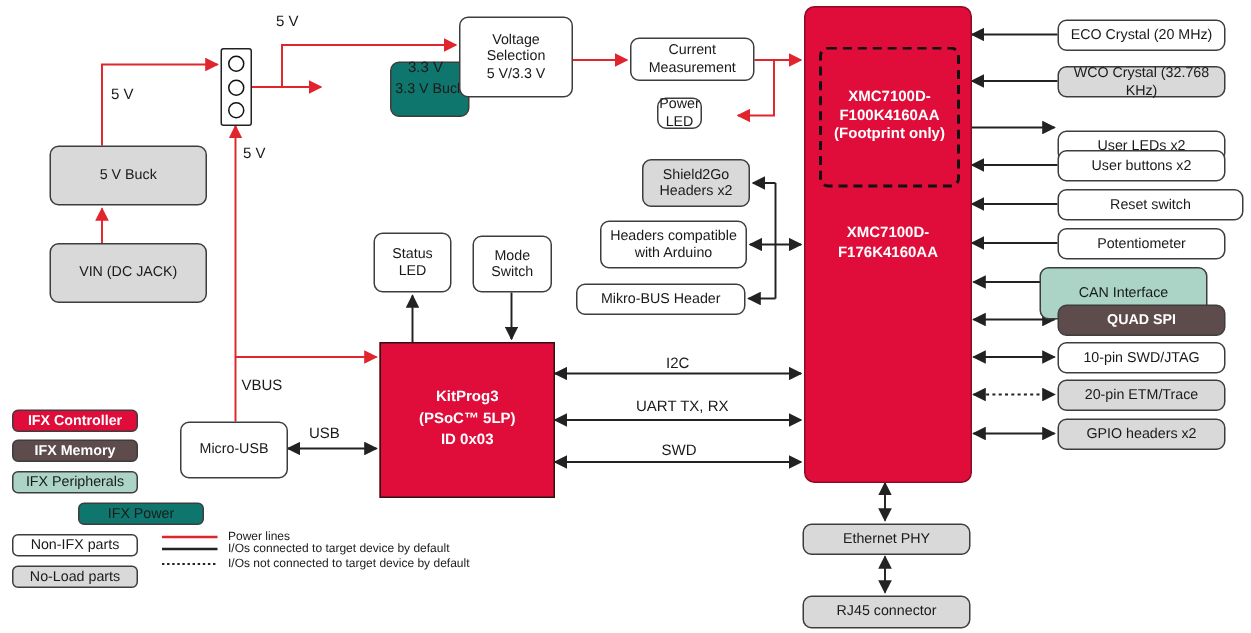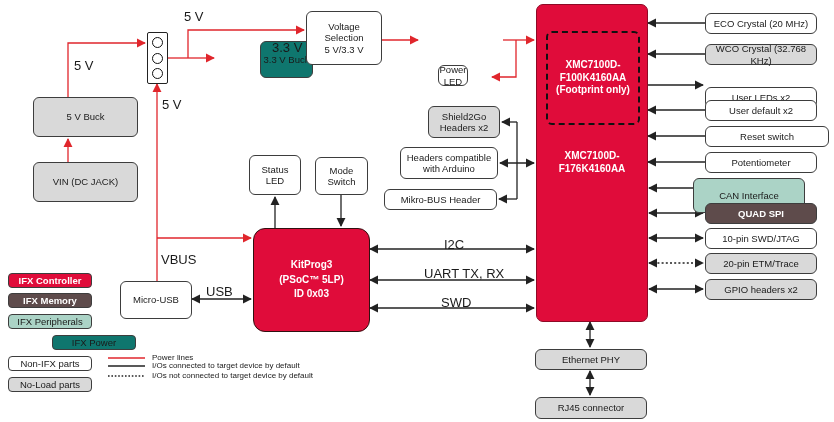--- a/index.html
+++ b/index.html
@@ -15,27 +15,27 @@
   .f-maroon{background:#5e4b4b;color:#fff;font-weight:600;}
   .f-red{background:#e00c3a;color:#fff;font-weight:700;}
   .xmc{position:absolute;left:536px;top:4px;width:110px;height:316px;background:#e00c3a;
        border:1.4px solid #8e0a26;border-radius:7px;}
   .xmc-dashed{position:absolute;left:9px;top:26px;width:90px;height:90px;border:2px dashed #111;
        border-radius:6px;display:flex;align-items:center;justify-content:center;text-align:center;
        white-space:pre-line;color:#fff;font-weight:700;font-size:10px;line-height:1.25;}
   .xmc-label{position:absolute;left:0;top:144px;width:100%;text-align:center;color:#fff;
        font-weight:700;font-size:10px;line-height:1.3;white-space:pre-line;}
   .kitprog{position:absolute;left:253px;top:228px;width:115px;height:102px;background:#e00c3a;
-       border:1.4px solid #301010;border-radius:12px;display:flex;align-items:center;justify-content:center;
+       border:1.4px solid #301010;border-radius:0;display:flex;align-items:center;justify-content:center;
        text-align:center;color:#fff;font-weight:700;font-size:10px;line-height:1.45;white-space:pre-line;}
   .connector{position:absolute;left:147px;top:32px;width:19px;height:50px;background:#fff;
        border:1.4px solid #222;border-radius:2px;display:flex;flex-direction:column;
        align-items:center;justify-content:space-evenly;}
   .pin{width:11px;height:11px;border:1.6px solid #111;border-radius:50%;background:#fff;box-sizing:border-box;}
-  .wlabel{position:absolute;font-size:13px;color:#1a1a1a;white-space:nowrap;}
+  .wlabel{position:absolute;font-size:10px;color:#1a1a1a;white-space:nowrap;}
   .legend-box{position:absolute;left:8px;width:84px;height:15px;border-radius:4px;font-size:9.5px;}
   .legend-line-label{position:absolute;font-size:8px;color:#1a1a1a;white-space:nowrap;}
 </style>
 </head>
 <body>
 
 <div id="canvas">
 
   <svg class="wires" width="834" height="422" viewBox="0 0 834 422">
     <defs>
@@ -94,20 +94,22 @@
   <div class="box f-gray" style="left:33px;top:162px;width:105px;height:40px">VIN (DC JACK)</div>
   <div class="box f-gray" style="left:33px;top:97px;width:105px;height:40px">5 V Buck</div>
   <div class="connector">
     <span class="pin"></span>
     <span class="pin"></span>
     <span class="pin"></span>
   </div>
   <div class="box f-teal" style="left:216px;top:41px;width:53px;height:37px">3.3 V Buck</div>
   <div class="box" style="left:306px;top:11px;width:76px;height:54px">Voltage Selection
 5 V/3.3 V</div>
+  <div class="box" style="left:420px;top:25px;width:83px;height:29px">Current
+Measurement</div>
   <div class="box" style="left:438px;top:65px;width:30px;height:21px">Power LED</div>
 
   <div class="xmc">
     <div class="xmc-dashed">XMC7100D-
 F100K4160AA
 (Footprint only)</div>
     <div class="xmc-label">XMC7100D-
 F176K4160AA</div>
   </div>
 
@@ -121,21 +123,21 @@
   <div class="box" style="left:315px;top:157px;width:53px;height:38px">Mode
 Switch</div>
   <div class="kitprog">KitProg3
 (PSoC™ 5LP)
 ID 0x03</div>
   <div class="box" style="left:120px;top:281px;width:72px;height:38px">Micro-USB</div>
 
   <div class="box" style="left:705px;top:13px;width:112px;height:21px">ECO Crystal (20 MHz)</div>
   <div class="box f-gray" style="left:705px;top:44px;width:112px;height:21px">WCO Crystal (32.768 KHz)</div>
   <div class="box" style="left:705px;top:87px;width:112px;height:21px">User LEDs x2</div>
-  <div class="box" style="left:705px;top:100px;width:112px;height:21px">User default x2</div>
+  <div class="box" style="left:705px;top:100px;width:112px;height:21px">User buttons x2</div>
   <div class="box" style="left:705px;top:126px;width:124px;height:21px">Reset switch</div>
   <div class="box" style="left:705px;top:152px;width:112px;height:21px">Potentiometer</div>
   <div class="box f-lteal" style="left:693px;top:178px;width:112px;height:35px">CAN Interface</div>
   <div class="box f-maroon" style="left:705px;top:203px;width:112px;height:21px">QUAD SPI</div>
   <div class="box" style="left:705px;top:228px;width:112px;height:21px">10-pin SWD/JTAG</div>
   <div class="box f-gray" style="left:705px;top:253px;width:112px;height:21px">20-pin ETM/Trace</div>
   <div class="box f-gray" style="left:705px;top:279px;width:112px;height:21px">GPIO headers x2</div>
 
   <div class="box f-gray" style="left:535px;top:349px;width:112px;height:21px">Ethernet PHY</div>
   <div class="box f-gray" style="left:535px;top:397px;width:112px;height:22px">RJ45 connector</div>

